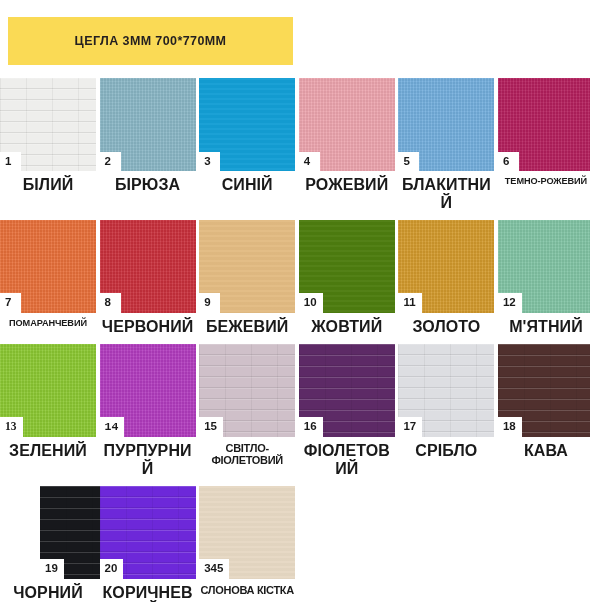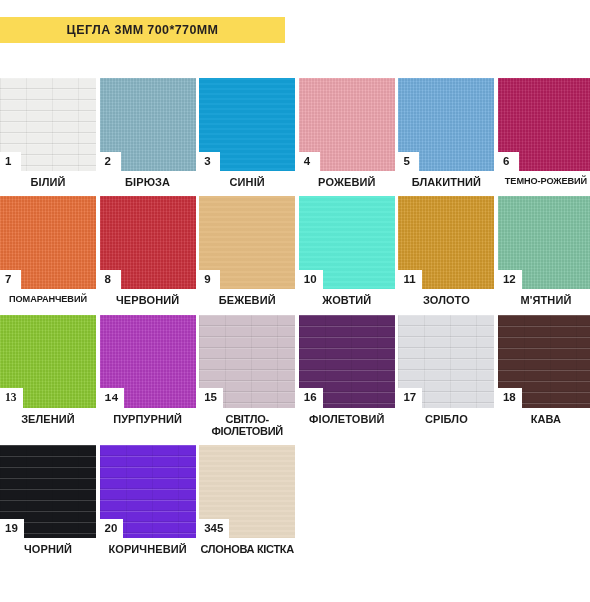--- a/index.html
+++ b/index.html
@@ -18,24 +18,24 @@
 
   #page {
     position: relative;
     width: 590px;
     height: 602px;
   }
 
   
   #header-banner {
     position: absolute;
-    left: 0;
+    left: 8px;
     top: 17px;
     width: 285px;
-    height: 26px;
+    height: 48px;
     background: #fada55;
     display: flex;
     align-items: center;
     justify-content: center;
     box-sizing: border-box;
   }
   #header-title {
     font-size: 12.5px;
     font-weight: bold;
     color: #231f20;
@@ -131,21 +131,21 @@
     padding: 4px 6px 4px 5px;
     min-width: 10px;
     z-index: 3;
   }
 
   .swatch-label {
     display: block;
     width: 100%;
     margin-top: 5px;
     text-align: center;
-    font-size: 11px;
+    font-size: 16px;
     font-weight: bold;
     color: #1a1a1a;
     line-height: 1.12;
     letter-spacing: 0.1px;
     word-break: break-word;
   }
   .swatch-label.small {
     font-size: 9.2px;
     letter-spacing: -0.1px;
   }
@@ -224,21 +224,21 @@
           <span class="swatch-label">ЧЕРВОНИЙ</span>
         </div>
         <div class="swatch-cell">
           <div class="swatch-chip" style="background: rgb(226, 187, 130);">
             <div class="tex tex-plain"></div>
             <span class="swatch-number">9</span>
           </div>
           <span class="swatch-label">БЕЖЕВИЙ</span>
         </div>
         <div class="swatch-cell">
-          <div class="swatch-chip" style="background: #5eead4;">
+          <div class="swatch-chip" style="background: #4d7c0f;">
             <div class="tex tex-plain"></div>
             <span class="swatch-number">10</span>
           </div>
           <span class="swatch-label">ЖОВТИЙ</span>
         </div>
         <div class="swatch-cell">
           <div class="swatch-chip" style="background: rgb(211, 154, 44);">
             <div class="tex tex-linen"></div>
             <span class="swatch-number">11</span>
           </div>
@@ -291,21 +291,21 @@
         <div class="swatch-cell">
           <div class="swatch-chip" style="background: rgb(80, 48, 46);">
             <div class="tex tex-brick"></div>
             <span class="swatch-number">18</span>
           </div>
           <span class="swatch-label">КАВА</span>
         </div>
       </div>
       <div class="swatch-row">
         <div class="swatch-cell">
-          <div class="swatch-chip" style="background: rgb(23, 24, 28);">
+          <div class="swatch-chip" style="background: rgb(23, 24, 28); margin-left: 40px;">
             <div class="tex tex-brick"></div>
             <span class="swatch-number">19</span>
           </div>
           <span class="swatch-label">ЧОРНИЙ</span>
         </div>
         <div class="swatch-cell">
           <div class="swatch-chip" style="background: #6d28d9;">
             <div class="tex tex-brick"></div>
             <span class="swatch-number">20</span>
           </div>

